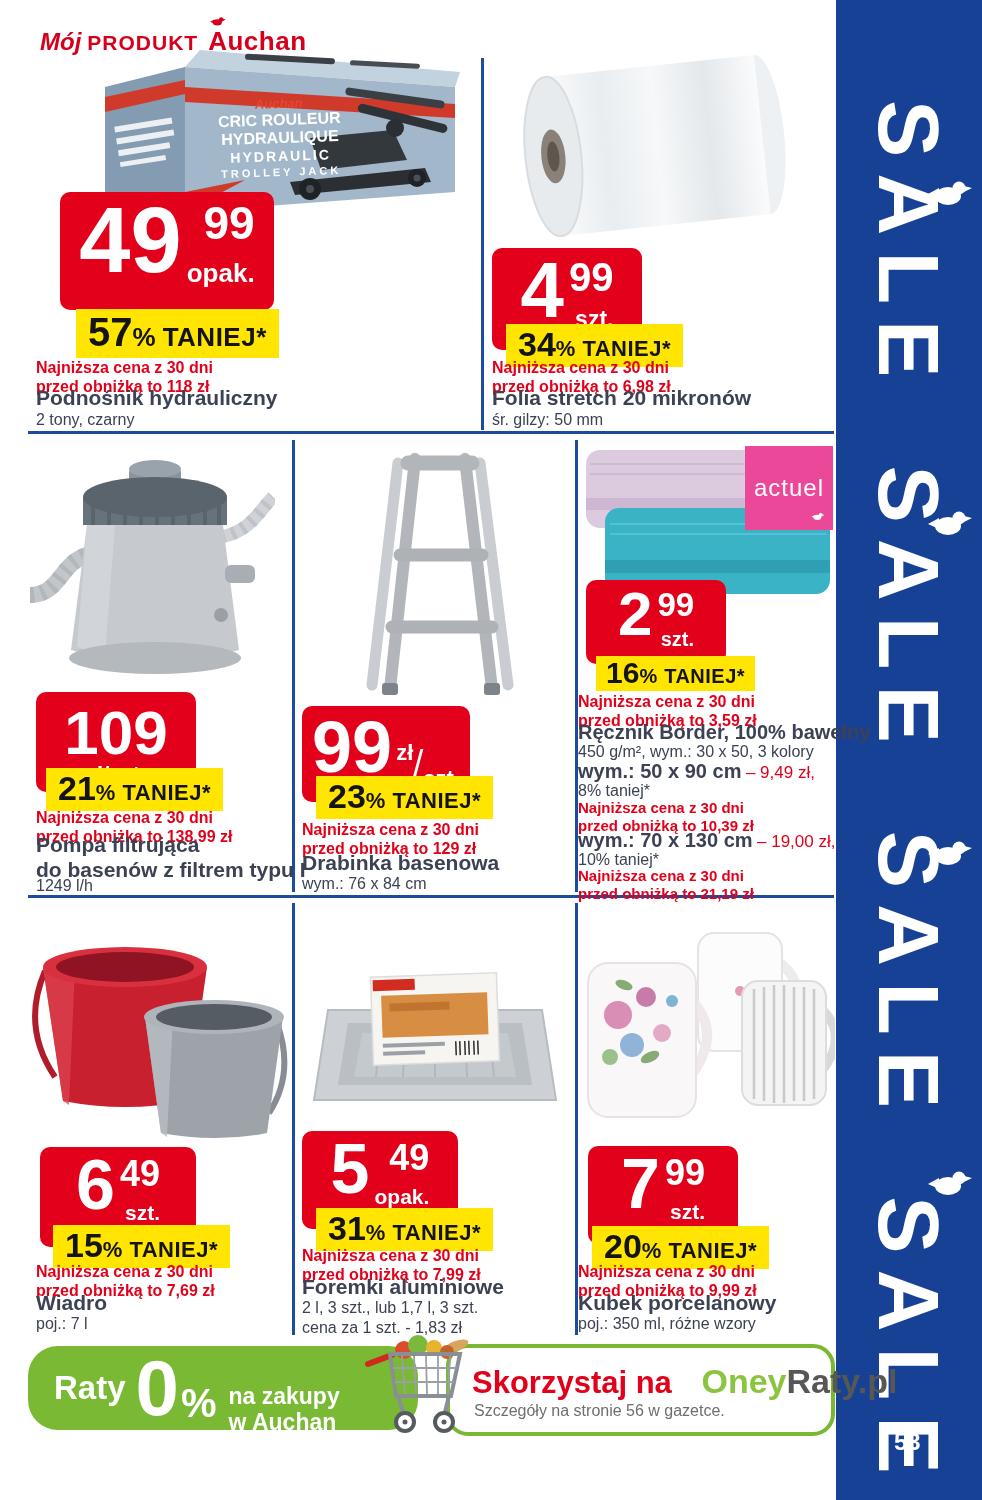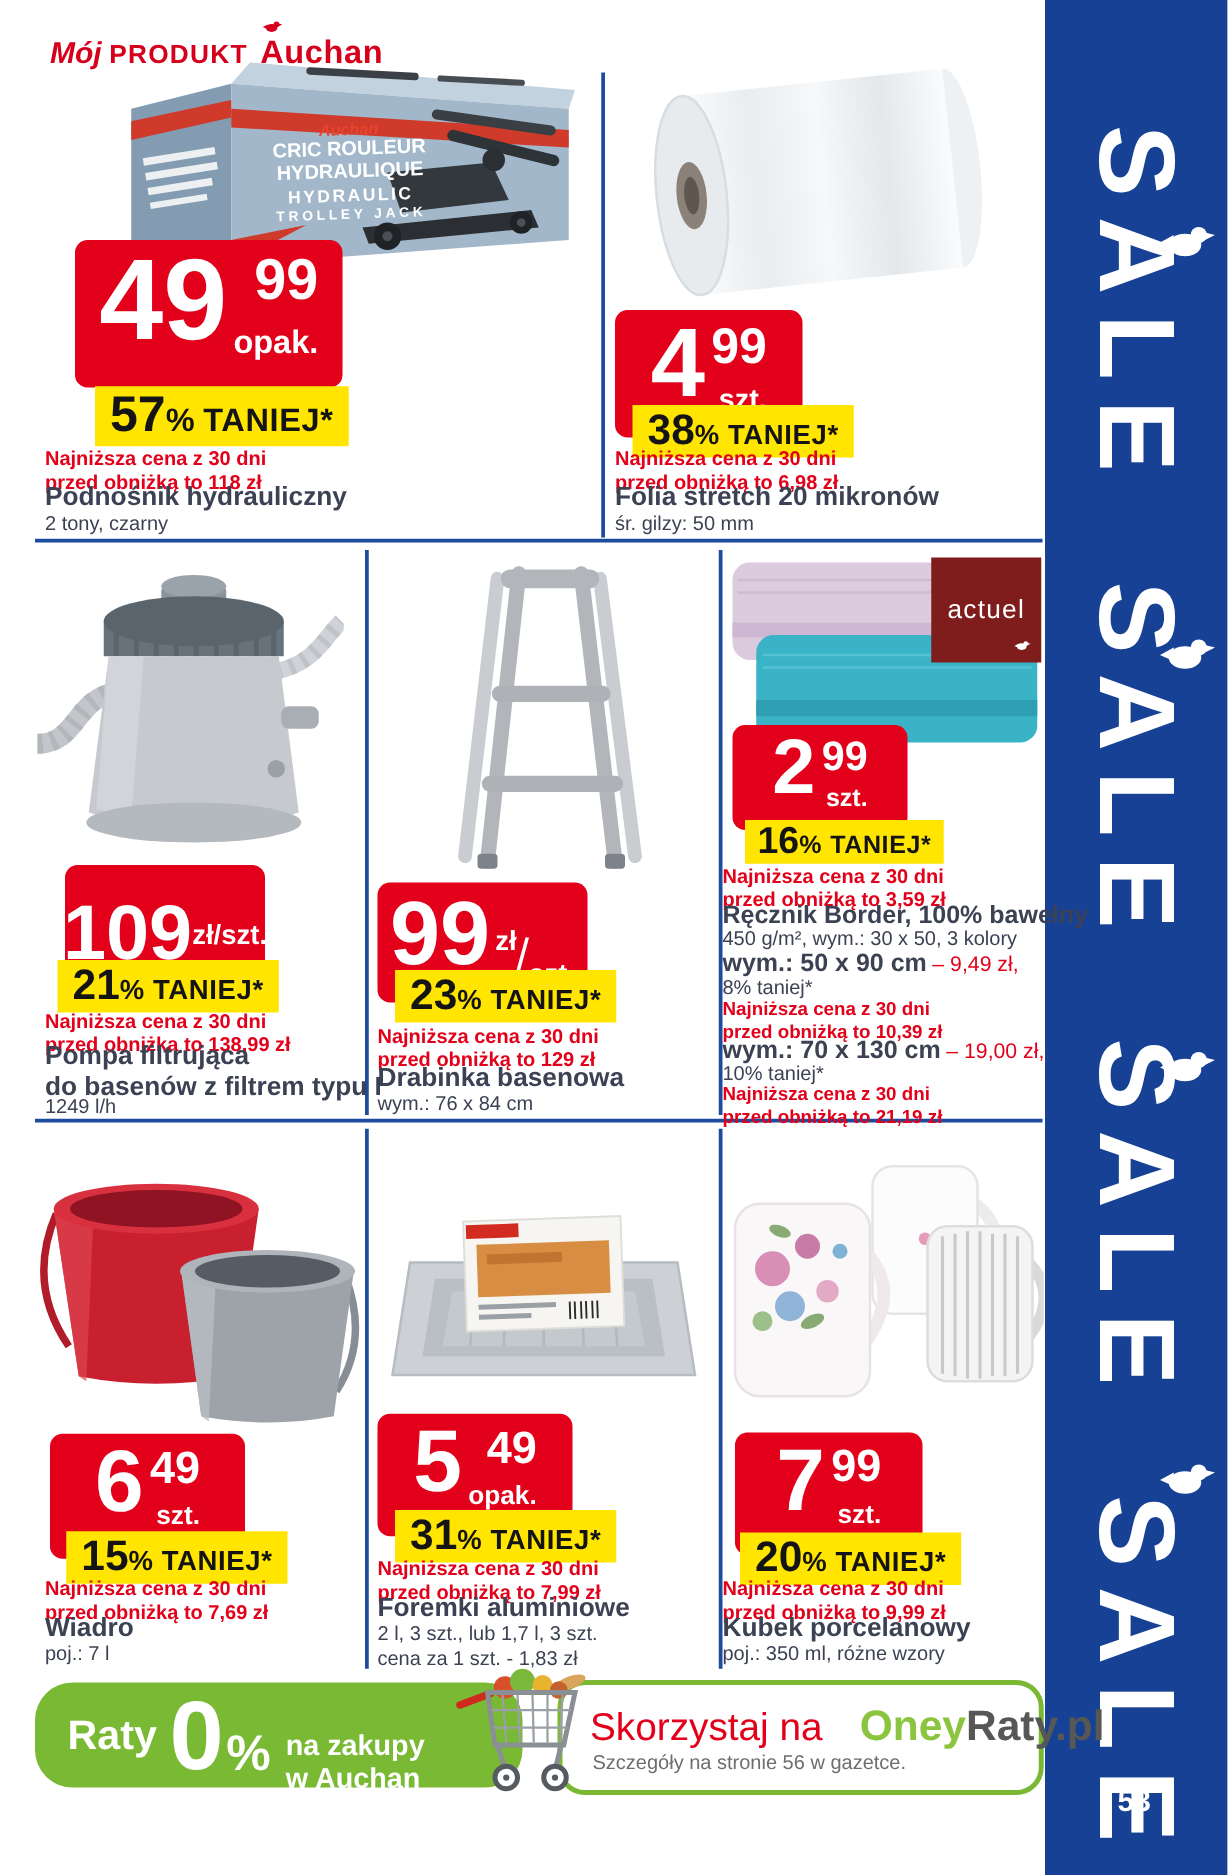--- a/index.html
+++ b/index.html
@@ -64,33 +64,33 @@
   .fine.small { font-size:15px; line-height:18px; }
 
   
   .jack-text { text-align:center; transform:rotate(-2deg); }
   .jack-text .jb-brand { color:#e8452f; font-weight:700; font-size:13px; font-style:italic; }
   .jack-text .jb-l1 { color:#fff; font-weight:700; font-size:16px; line-height:18px; }
   .jack-text .jb-l3 { color:#fff; font-weight:700; font-size:14px; letter-spacing:2px; line-height:18px; }
   .jack-text .jb-l4 { color:#fff; font-weight:700; font-size:11px; letter-spacing:3px; line-height:15px; }
 
   
-  .actuel { background:#7f1d1d; color:#fff; display:flex; align-items:center; justify-content:center;
-            font-size:21px; letter-spacing:1px; }
+  .actuel { background:#ec4899; color:#fff; display:flex; align-items:center; justify-content:center;
+            font-size:24px; letter-spacing:1px; }
   .actuel .tiny-bird { position:absolute; right:8px; bottom:8px; }
 
   
   .raty-pill { background:#79b933; border-radius:30px; display:flex; align-items:center; color:#fff; padding-left:26px; }
   .raty-label { font-weight:700; font-size:33px; margin-right:10px; }
   .raty-zero { font-weight:700; font-size:78px; line-height:0.85; }
   .raty-pct { font-weight:700; font-size:40px; align-self:flex-end; margin:0 12px 4px 2px; }
   .raty-lines { font-weight:700; font-size:23px; line-height:26px;margin-top:42px; }
   .oney-box { background:#fff; border:4px solid #7ab833; border-radius:22px; }
   .oney-main { white-space:nowrap; }
-  .oney-red { color:#e2001a; font-weight:400; font-size:31px; }
+  .oney-red { color:#e2001a; font-weight:700; font-size:31px; }
   .oney-green { color:#8bc53f; font-weight:700; font-size:34px;margin-left:21px; }
   .oney-dark { color:#575756; font-weight:700; font-size:34px; }
   .oney-note { color:#6e6e6e; font-size:16px; }
 </style>
 </head>
 <body>
 
 <div id="page">
 
   <div class="abs hdr">
@@ -231,21 +231,21 @@
     <div class="abs price-box" style="left:492px; top:248px; width:150px; height:102px; padding-top:8px;">
       <div class="price-main">
         <span class="pi" style="font-size:78px">4</span>
         <span class="price-right" style="margin-top:2px">
           <span class="pd" style="font-size:40px">99</span>
           <span class="pu" style="font-size:23px; margin-top:10px">szt.</span>
         </span>
       </div>
     </div>
     <div class="abs badge" style="left:506px; top:324px;">
-      <span class="bv">38</span>
+      <span class="bv">34</span>
         <span class="bp">%</span>
         <span class="bl">TANIEJ*</span>
     </div>
     <div class="abs fine" style="left:492px; top:358px;">
       <div>Najniższa cena z 30 dni</div>
       <div>przed obniżką to 6,98 zł</div>
     </div>
     <div class="abs pname" style="left:492px; top:385px;">Folia stretch 20 mikronów</div>
     <div class="abs pdetail" style="left:492px; top:410px;">śr. gilzy: 50 mm</div>
   </div>
@@ -270,21 +270,21 @@
           <line x1="180" y1="52" x2="180" y2="80"></line>
           <line x1="194" y1="52" x2="194" y2="80"></line>
       </g>
       <ellipse cx="130" cy="52" rx="72" ry="20" fill="#59646d"></ellipse>
       <path d="M62,80 L198,80 L214,205 Q130,232 46,205 Z" fill="#c6cacf"></path>
       <path d="M62,80 L90,80 L80,210 L52,202 Z" fill="#d6dade" opacity="0.7"></path>
       <ellipse cx="130" cy="213" rx="86" ry="16" fill="#b4b9be"></ellipse>
       <rect x="200" y="120" width="30" height="18" rx="6" fill="#a9aeb4"></rect>
       <circle cx="196" cy="170" r="7" fill="#9aa0a6"></circle>
     </svg>
-    <div class="abs price-box" style="left:52px; top:692px; width:160px; height:100px; padding-top:10px; flex-direction:row; align-items:center;">
+    <div class="abs price-box" style="left:36px; top:692px; width:160px; height:100px; padding-top:10px; flex-direction:column; align-items:center;">
       <span class="pi" style="font-size:62px">109</span>
       <span class="center-unit" style="font-size:22px; margin-top:2px">zł/szt.</span>
     </div>
     <div class="abs badge" style="left:46px; top:768px;">
       <span class="bv">21</span>
         <span class="bp">%</span>
         <span class="bl">TANIEJ*</span>
     </div>
     <div class="abs fine" style="left:36px; top:808px;">
       <div>Najniższa cena z 30 dni</div>

